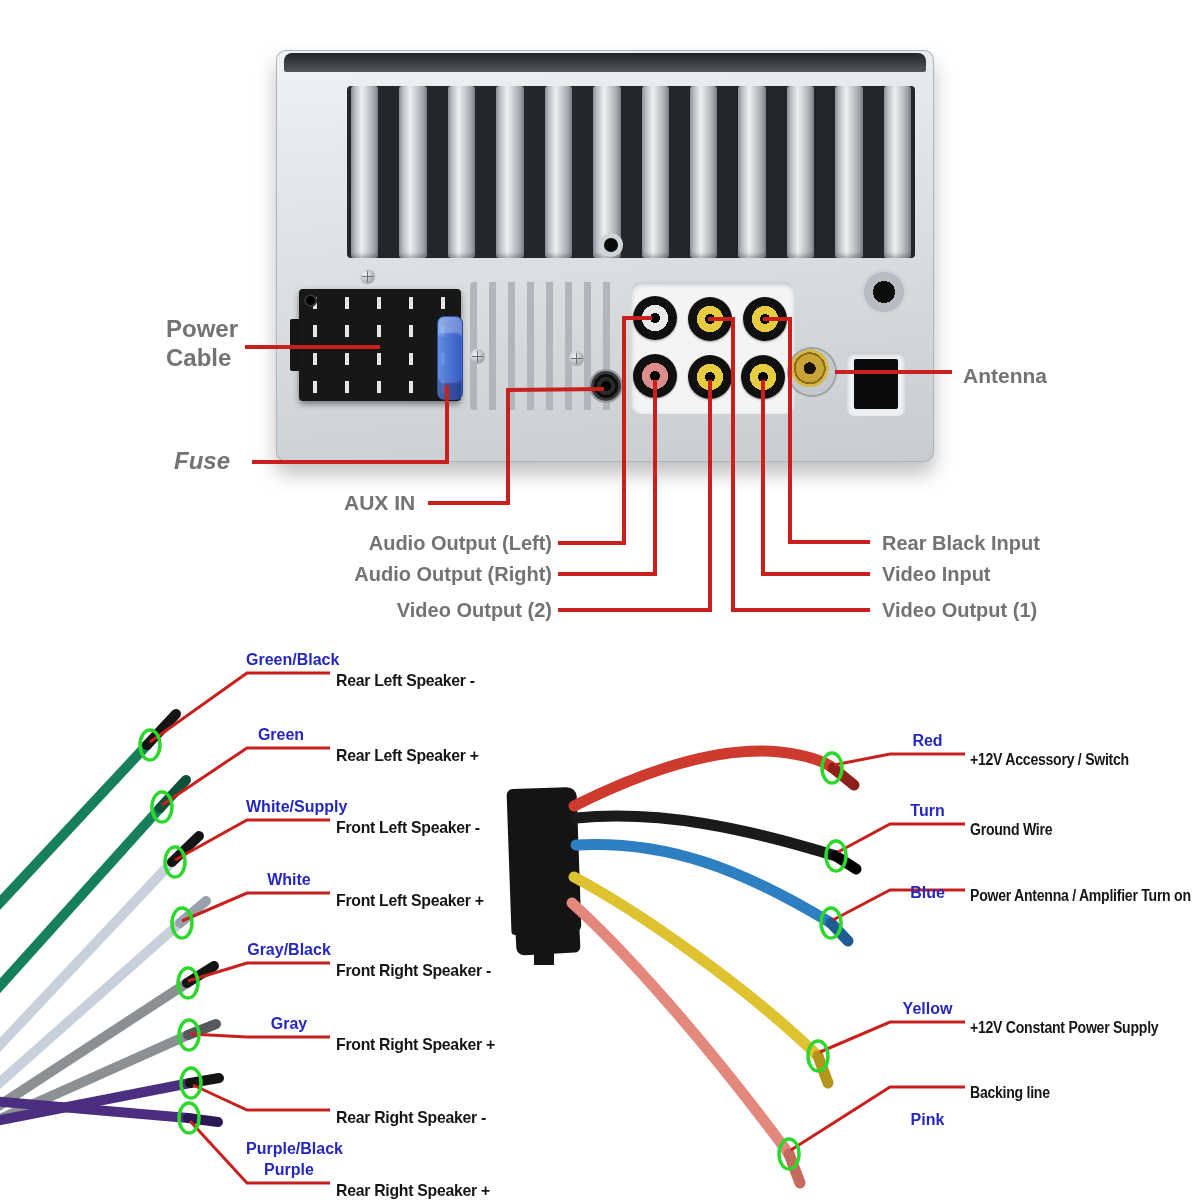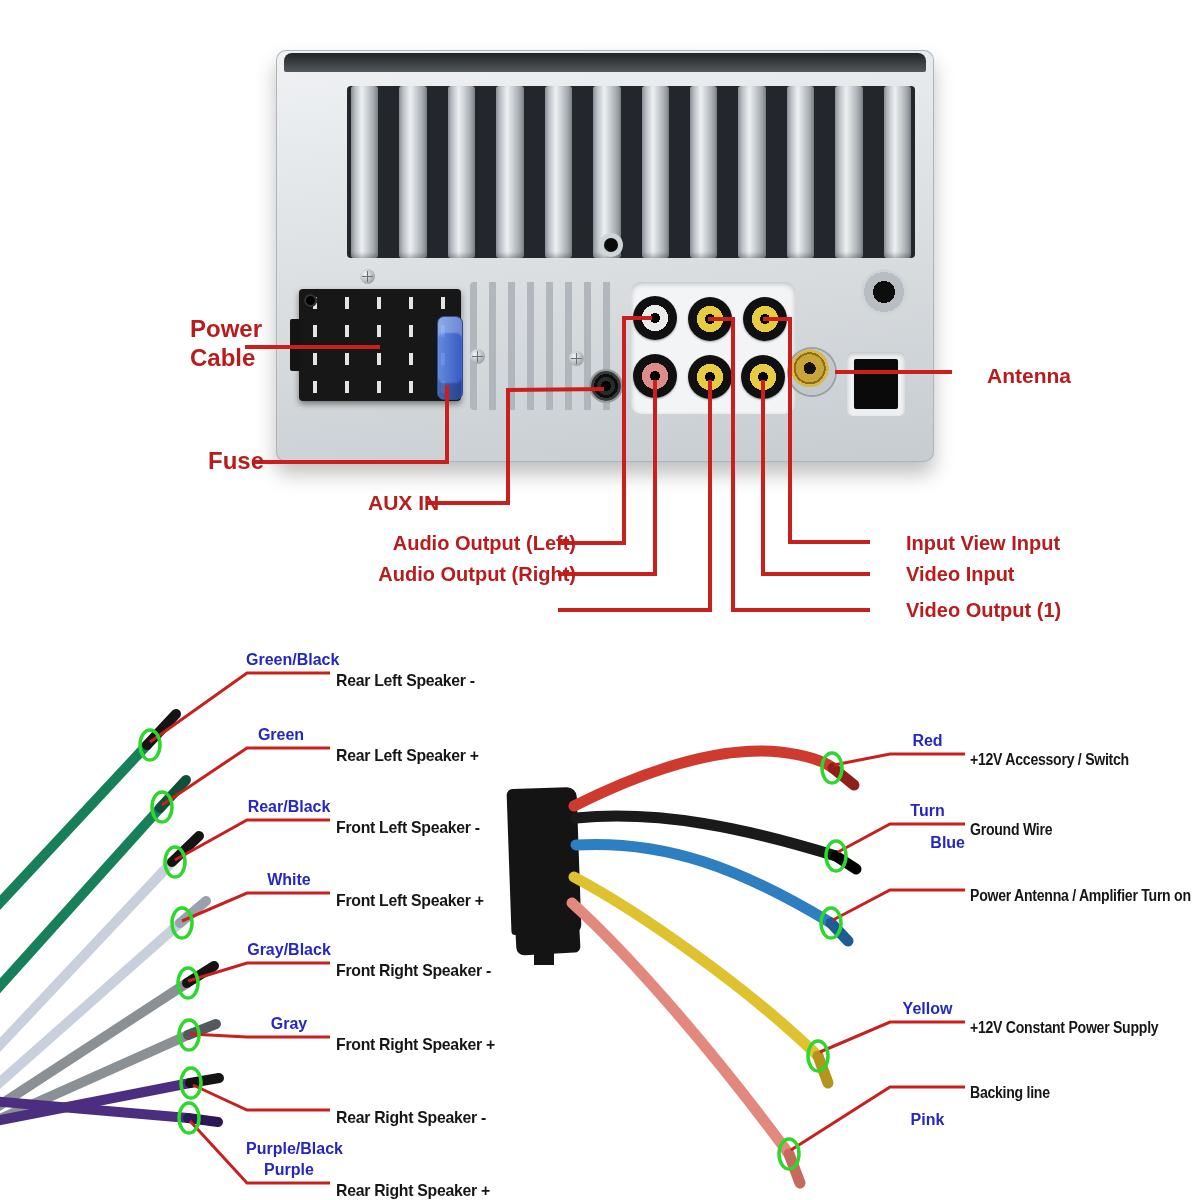--- a/index.html
+++ b/index.html
@@ -57,21 +57,21 @@
   
   .pconn{position:absolute;left:509px;top:788px;width:70px;height:146px;background:#141414;
         border-radius:6px 10px 8px 4px;transform:rotate(-2deg);z-index:2;}
   .pconn-step{position:absolute;left:516px;top:928px;width:64px;height:26px;background:#141414;
         border-radius:2px 2px 6px 8px;transform:rotate(-3deg);z-index:2;}
   .pconn-tab{position:absolute;left:534px;top:950px;width:20px;height:15px;background:#141414;z-index:2;}
   
   .overlay{position:absolute;left:0;top:0;width:1200px;height:1200px;z-index:3;pointer-events:none;}
   
   .lbl{position:absolute;font-weight:700;white-space:nowrap;z-index:4;}
-  .callout{color:#b91c1c;margin-left:24px;}
+  .callout{color:#737373;}
   .c-lg{font-size:24px;line-height:29px;}
   .c-md{font-size:20px;line-height:24px;}
   .c-sm{font-size:21px;line-height:24px;}
   .c-right{width:250px;text-align:right;}
   .wrap{white-space:normal;width:92px;}
   .wire-color{color:#2428c0;font-size:16px;line-height:18px;width:86px;text-align:center;}
   .wire-color.rt{left:890px;width:75px;}
   .wire-fn{color:#161616;font-size:17px;line-height:19px;letter-spacing:-.3px;
         transform:scaleX(.93);transform-origin:left center;}
   .wire-fn.rt{font-size:16px;line-height:18px;transform:scaleX(.88);}
@@ -197,50 +197,51 @@
       <ellipse cx="189" cy="1118" rx="10" ry="15"></ellipse>
       <ellipse cx="832" cy="768" rx="10" ry="15"></ellipse>
       <ellipse cx="836" cy="856" rx="10" ry="15"></ellipse>
       <ellipse cx="831" cy="923" rx="10" ry="15"></ellipse>
       <ellipse cx="818" cy="1056" rx="10" ry="15"></ellipse>
       <ellipse cx="789" cy="1154" rx="10" ry="15"></ellipse>
     </g>
   </svg>
 
   <div class="lbl callout c-lg wrap" style="left:166px;top:314px;">Power Cable</div>
-  <div class="lbl callout c-lg" style="left:184px;top:446px;">Fuse</div>
+  <div class="lbl callout c-lg" style="left:174px;top:446px;font-style:italic;">Fuse</div>
   <div class="lbl callout c-sm" style="left:344px;top:491px;">AUX IN</div>
   <div class="lbl callout c-md c-right" style="left:302px;top:562px;">Audio Output (Right)</div>
   <div class="lbl callout c-md c-right" style="left:302px;top:531px;">Audio Output (Left)</div>
+  <div class="lbl callout c-md c-right" style="left:302px;top:598px;">Video Output (2)</div>
   <div class="lbl callout c-sm" style="left:963px;top:364px;">Antenna</div>
-  <div class="lbl callout c-md" style="left:882px;top:531px;">Input View Input</div>
+  <div class="lbl callout c-md" style="left:882px;top:531px;">Rear Black Input</div>
   <div class="lbl callout c-md" style="left:882px;top:562px;">Video Input</div>
   <div class="lbl callout c-md" style="left:882px;top:598px;">Video Output (1)</div>
 
   <div class="lbl wire-color" style="left:246px;top:651px;">Green/Black</div>
   <div class="lbl wire-fn" style="left:336px;top:671px;">Rear Left Speaker -</div>
   <div class="lbl wire-color" style="left:238px;top:726px;">Green</div>
   <div class="lbl wire-fn" style="left:336px;top:746px;">Rear Left Speaker +</div>
-  <div class="lbl wire-color" style="left:246px;top:798px;">Rear/Black</div>
+  <div class="lbl wire-color" style="left:246px;top:798px;">White/Supply</div>
   <div class="lbl wire-fn" style="left:336px;top:818px;">Front Left Speaker -</div>
   <div class="lbl wire-color" style="left:246px;top:871px;">White</div>
   <div class="lbl wire-fn" style="left:336px;top:891px;">Front Left Speaker +</div>
   <div class="lbl wire-color" style="left:246px;top:941px;">Gray/Black</div>
   <div class="lbl wire-fn" style="left:336px;top:961px;">Front Right Speaker -</div>
   <div class="lbl wire-color" style="left:246px;top:1015px;">Gray</div>
   <div class="lbl wire-fn" style="left:336px;top:1035px;">Front Right Speaker +</div>
   <div class="lbl wire-color" style="left:246px;top:1140px;">Purple/Black</div>
   <div class="lbl wire-fn" style="left:336px;top:1108px;">Rear Right Speaker -</div>
   <div class="lbl wire-color" style="left:246px;top:1161px;">Purple</div>
   <div class="lbl wire-fn" style="left:336px;top:1181px;">Rear Right Speaker +</div>
 
   <div class="lbl wire-color rt" style="top:732px;">Red</div>
   <div class="lbl wire-fn rt" style="left:970px;top:751px;">+12V Accessory / Switch</div>
   <div class="lbl wire-color rt" style="top:802px;">Turn</div>
   <div class="lbl wire-fn rt" style="left:970px;top:821px;">Ground Wire</div>
-  <div class="lbl wire-color rt" style="top:834px;text-align:right;">Blue</div>
+  <div class="lbl wire-color rt" style="top:884px;">Blue</div>
   <div class="lbl wire-fn rt" style="left:970px;top:887px;">Power Antenna / Amplifier Turn on</div>
   <div class="lbl wire-color rt" style="top:1000px;">Yellow</div>
   <div class="lbl wire-fn rt" style="left:970px;top:1019px;">+12V Constant Power Supply</div>
   <div class="lbl wire-color rt" style="top:1111px;">Pink</div>
   <div class="lbl wire-fn rt" style="left:970px;top:1084px;">Backing line</div>
 
 </div>
 
 </body></html>

